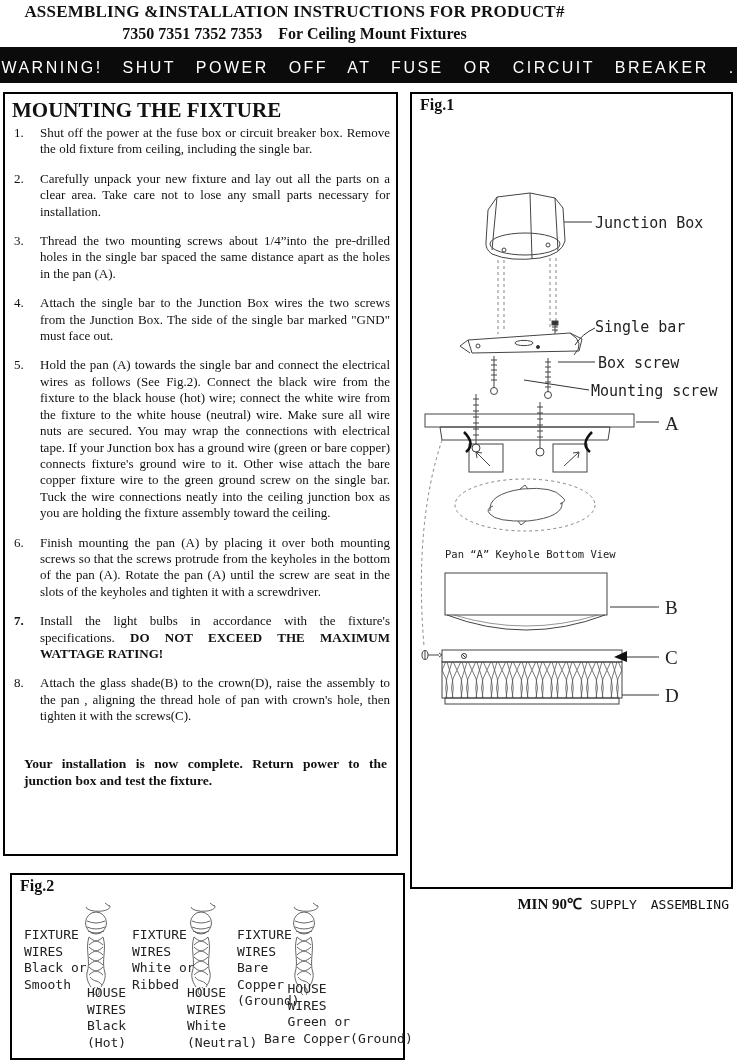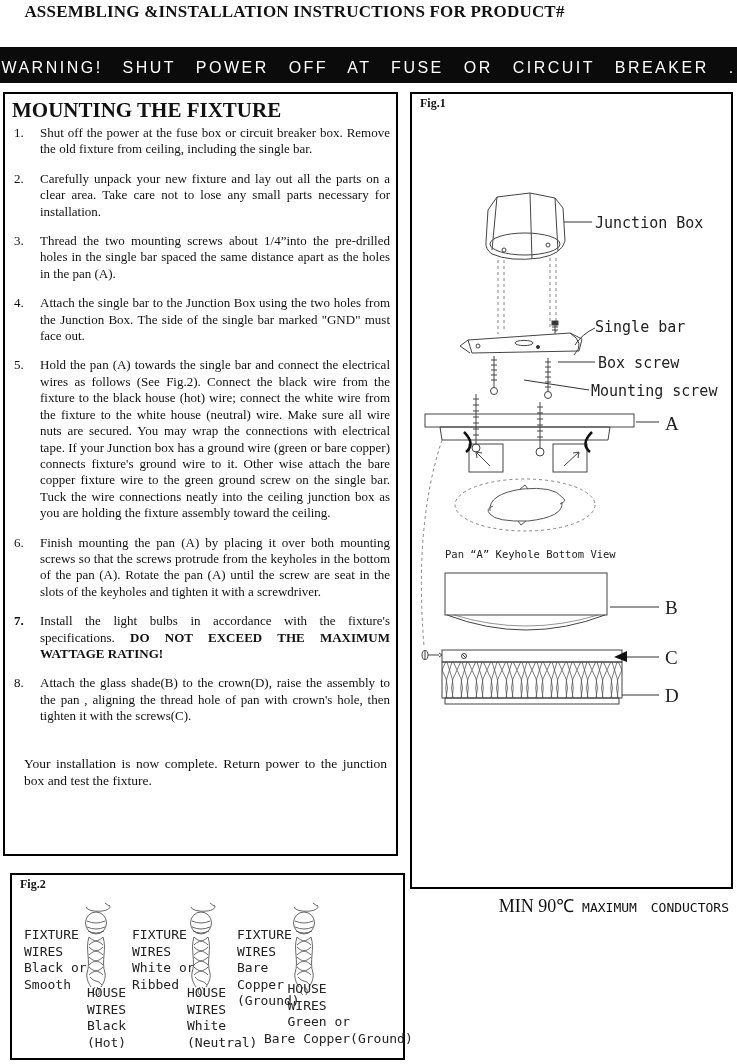--- a/index.html
+++ b/index.html
@@ -15,44 +15,45 @@
            letter-spacing:2.5px;word-spacing:13px;text-align:center;line-height:41px}
   
   .panel{position:absolute;border:2px solid #000;background:#fff;box-sizing:content-box}
   #mounting-box{left:3px;top:92px;width:381px;height:757px;padding:3px 5px 0 5px}
   .m-title{font-weight:bold;font-size:21px;margin:1px 0 2px 2px}
   .step{display:flex;margin-bottom:13px;font-size:13px;line-height:16.4px}
   .step-num{flex:0 0 26px;padding-left:4px}
   .step-num.bold{font-weight:bold}
   .step-txt{flex:1;text-align:justify;padding-right:1px}
   .bold-inline{font-weight:bold}
-  .complete-note{font-weight:normal;font-size:13.5px;line-height:17px;margin:30px 4px 0 14px;text-align:justify}
+  .complete-note{font-weight:bold;font-size:13.5px;line-height:17px;margin:30px 4px 0 14px;text-align:justify}
   
   #fig1-box{left:410px;top:92px;width:319px;height:793px}
   #fig2-box{left:10px;top:873px;width:391px;height:183px}
-  .fig-label{position:absolute;top:2px;left:6px;font-weight:bold;font-size:12px;background:#fff;padding:0 2px;z-index:2}
+  .fig-label{position:absolute;top:2px;left:6px;font-weight:bold;font-size:16px;background:#fff;padding:0 2px;z-index:2}
   #fig1-box svg,#fig2-box .wiredraw svg{display:block}
   #fig1-svg{position:absolute;left:0;top:0}
   .f2txt{position:absolute;font-family:"DejaVu Sans Mono",monospace;font-size:13px;
          line-height:16.5px;white-space:pre;color:#222}
   .wiredraw{position:absolute;width:40px;height:96px}
   
   .conductors{position:absolute;top:893px;right:8px;white-space:nowrap}
-  .conductors .b{font-weight:normal;font-size:18px;font-family:"Liberation Serif",serif}
+  .conductors .b{font-weight:bold;font-size:15px;font-family:"Liberation Serif",serif}
   .conductors .m{font-family:"DejaVu Sans Mono",monospace;font-size:13px;word-spacing:6px;margin-left:8px}
   svg text{fill:#222}
   .svglbl{font-family:"DejaVu Sans Mono",monospace;font-size:15px}
   .svgletter{font-family:"Liberation Serif",serif;font-size:19px}
   .svgcaption{font-family:"DejaVu Sans Mono",monospace;font-size:10.5px}
 </style>
 </head>
 <body>
 
 <div class="hdr">
   <div class="hdr-l1">ASSEMBLING &amp;INSTALLATION INSTRUCTIONS FOR PRODUCT#</div>
+  <div class="hdr-l2">7350 7351 7352 7353    For Ceiling Mount Fixtures</div>
 </div>
 
 <div class="warnbar">
   <span>WARNING! SHUT POWER OFF AT FUSE OR CIRCUIT BREAKER .</span>
 </div>
 
 <div class="panel" id="mounting-box">
   <div class="m-title">MOUNTING THE FIXTURE</div>
 
   <div class="step">
@@ -62,21 +63,21 @@
   <div class="step">
     <span class="step-num">2.</span>
     <div class="step-txt">Carefully unpack your new fixture and lay out all the parts on a clear area. Take care not to lose any small parts necessary for installation.</div>
   </div>
   <div class="step">
     <span class="step-num">3.</span>
     <div class="step-txt">Thread the two mounting screws about 1/4”into the pre-drilled holes in the single bar spaced the same distance apart as the holes in the pan (A).</div>
   </div>
   <div class="step">
     <span class="step-num">4.</span>
-    <div class="step-txt">Attach the single bar to the Junction Box using the two holes from the Junction Box. The side of the single bar marked "GND" must face out.</div>
+    <div class="step-txt">Attach the single bar to the Junction Box wires the two screws from the Junction Box. The side of the single bar marked "GND" must face out.</div>
   </div>
   <div class="step">
     <span class="step-num">5.</span>
     <div class="step-txt">Hold the pan (A) towards the single bar and connect the electrical wires as follows (See Fig.2). Connect the black wire from the fixture to the black house (hot) wire; connect the white wire from the fixture to the white house (neutral) wire. Make sure all wire nuts are secured. You may wrap the connections with electrical tape. If your Junction box has a ground wire (green or bare copper) connects fixture's ground wire to it. Other wise attach the bare copper fixture wire to the green ground screw on the single bar. Tuck the wire connections neatly into the ceiling junction box as you are holding the fixture assembly toward the ceiling.</div>
   </div>
   <div class="step">
     <span class="step-num">6.</span>
     <div class="step-txt">Finish mounting the pan (A) by placing it over both mounting screws so that the screws protrude from the keyholes in the bottom of the pan (A). Rotate the pan (A) until the screw are seat in the slots of the keyholes and tighten it with a screwdriver.</div>
   </div>
   <div class="step">
@@ -183,21 +184,21 @@
       <path d="M202,563 L215,557 L215,568 Z" fill="#111" stroke="none"></path>
     </g>
     <path d="M215,563 H247" stroke="#333" stroke-width="1" fill="none"></path>
     <text class="svgletter" x="253" y="570">C</text>
     <path d="M210,601 H247" stroke="#333" stroke-width="1" fill="none"></path>
     <text class="svgletter" x="253" y="608">D</text>
   </svg>
 </div>
 
 <div class="conductors">
-  <span class="b">MIN 90℃</span><span class="m">MAXIMUM CONDUCTORS</span>
+  <span class="b">MIN 90℃</span><span class="m">SUPPLY ASSEMBLING</span>
 </div>
 
 <div class="panel" id="fig2-box">
   <div class="fig-label">Fig.2</div>
 
   <div class="f2txt" style="left:12px;top:52px">FIXTURE
 WIRES
 Black or
 Smooth</div>
   <div class="wiredraw" style="left:64px;top:24px">

